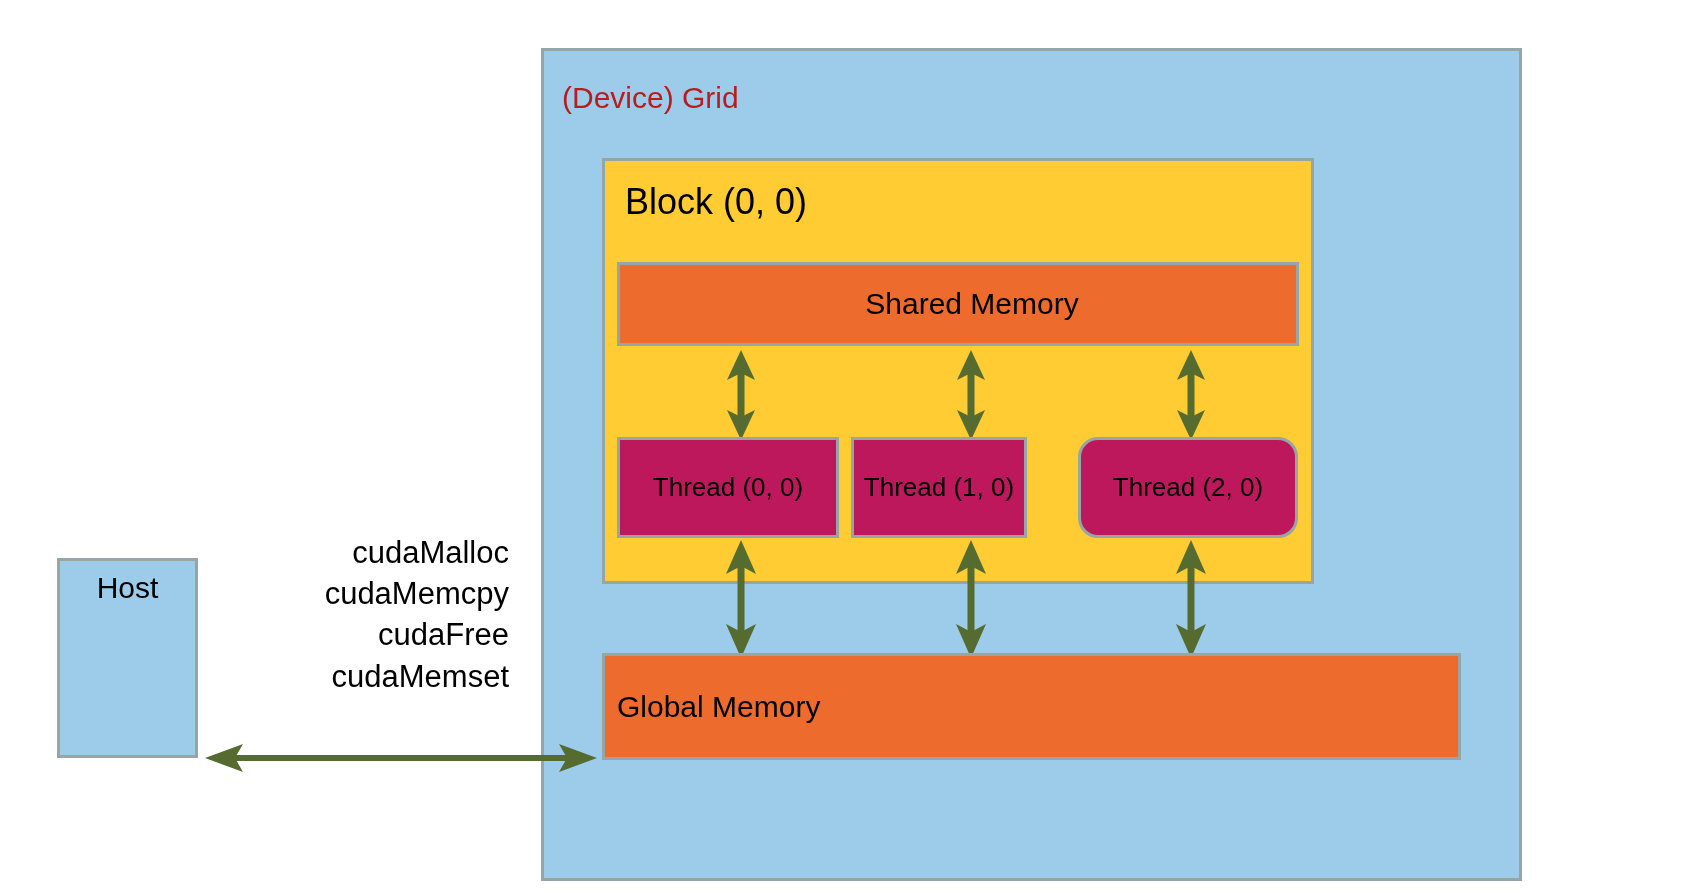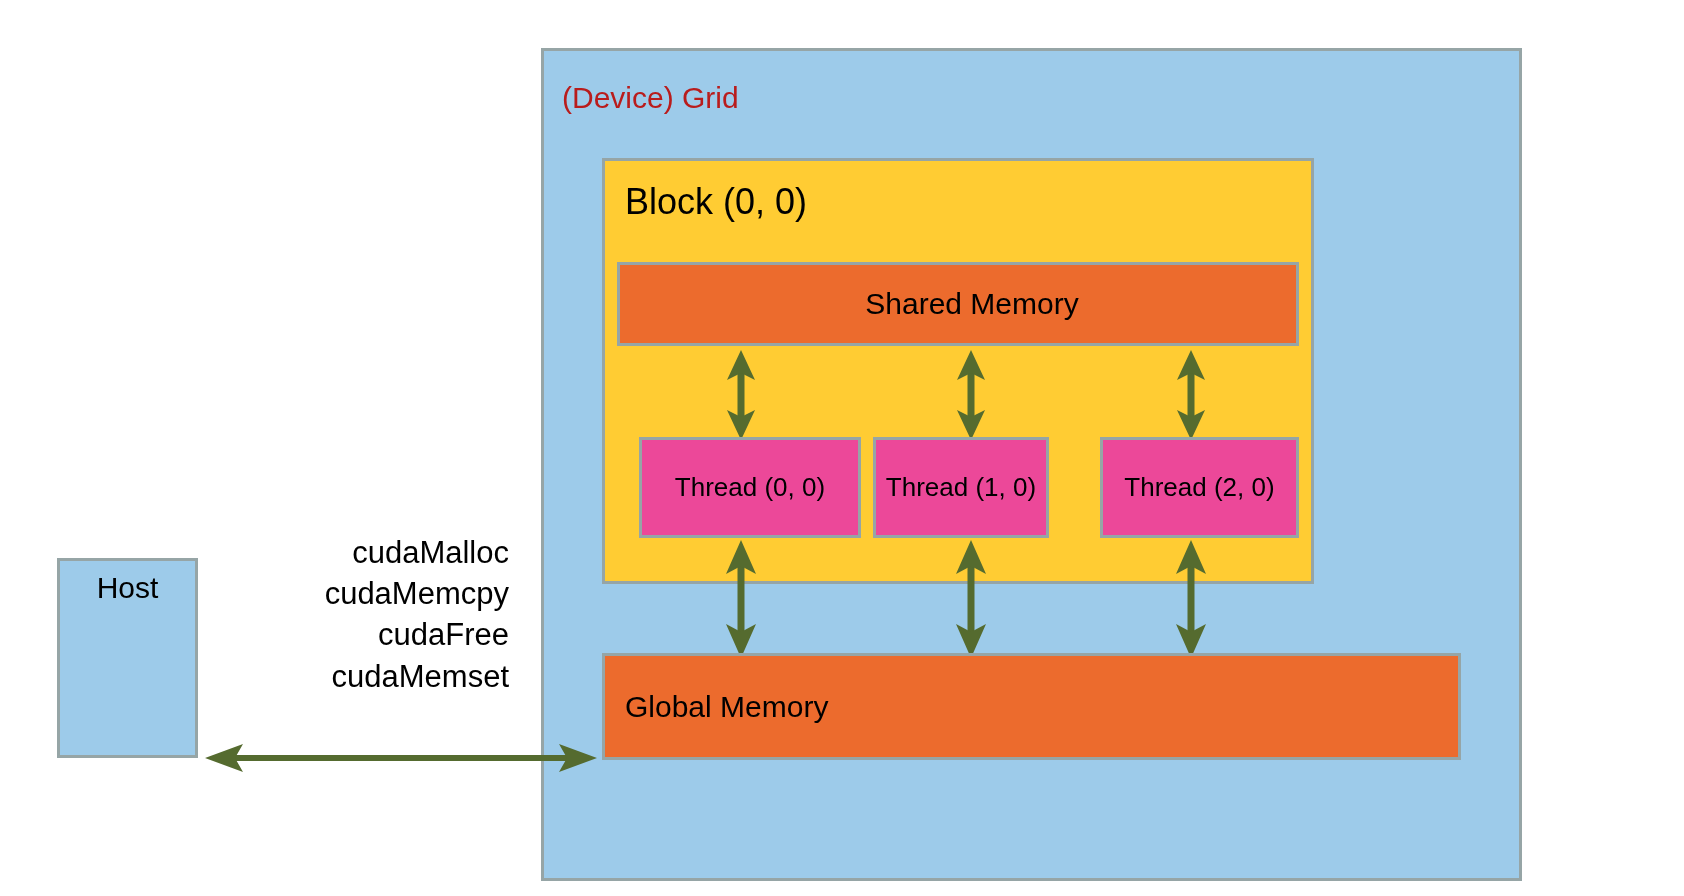--- a/index.html
+++ b/index.html
@@ -65,38 +65,38 @@
     background:#ec6b2d;
     display:flex; align-items:center; justify-content:center;padding-left:28px;
   }
   #shared-memory-label{
     font-size:30px; color:#000000;
   }
 
   
   .thread-box{
     top:437px; height:101px;
-    background:#ec4899;
-    display:flex; align-items:center; justify-content:center;margin-left:22px;
+    background:#be185d;
+    display:flex; align-items:center; justify-content:center;
   }
   .thread-label{
     font-size:26px; color:#000000; white-space:nowrap;
   }
   #thread-box-0{left:617px; width:222px;}
   #thread-box-1{left:851px; width:176px;}
-  #thread-box-2{left:1078px; width:199px;}
+  #thread-box-2{left:1078px; width:220px;border-radius:20px;}
 
   
   #global-memory-box{
     left:602px; top:653px; width:859px; height:107px;
     background:#ec6b2d;
     display:flex; align-items:center;
   }
   #global-memory-label{
-    font-size:30px; color:#000000; padding-left:20px;
+    font-size:30px; color:#000000; padding-left:12px;
   }
 
   
   .arrow-svg{position:absolute;overflow:visible;}
   #arrow-shared-t0{left:700px; top:350px; width:82px; height:90px;}
   #arrow-shared-t1{left:930px; top:350px; width:82px; height:90px;}
   #arrow-shared-t2{left:1150px; top:350px; width:82px; height:90px;}
 
   #arrow-global-t0{left:700px; top:540px; width:82px; height:118px;}
   #arrow-global-t1{left:930px; top:540px; width:82px; height:118px;}

